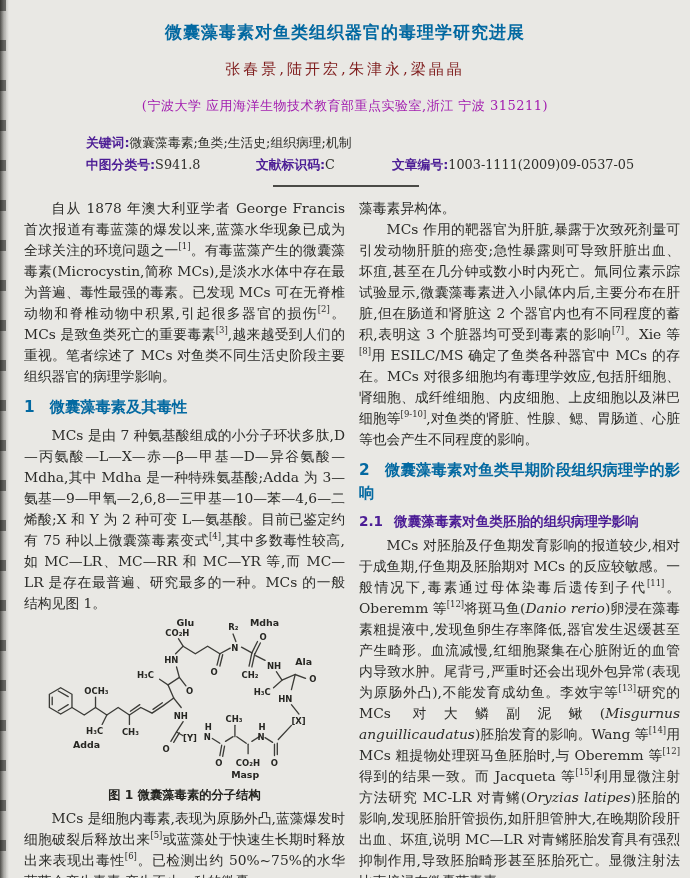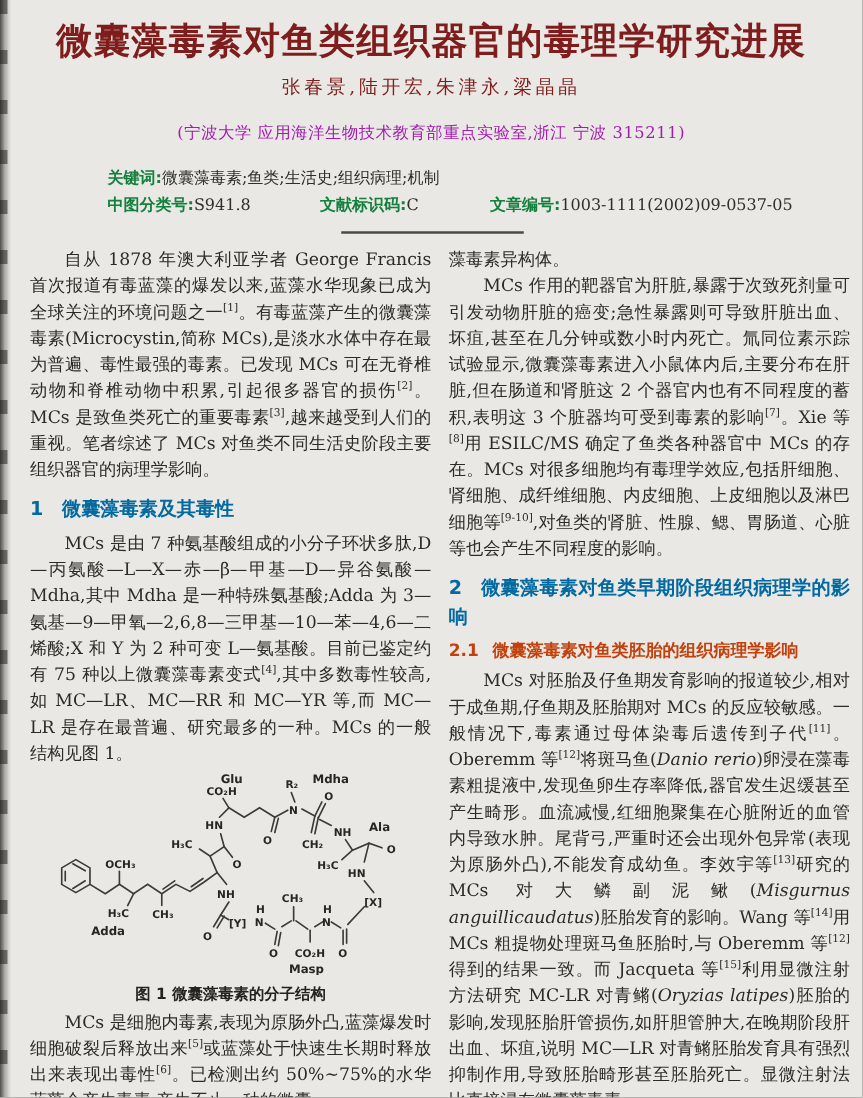--- a/index.html
+++ b/index.html
@@ -24,40 +24,40 @@
       rgba(28,28,25,.55) 0 11px,
       rgba(28,28,25,.05) 11px 40px);
     pointer-events:none;
   }
   
   .title{
     margin:16px 34px 0;
     text-align:center;
     font-family:"DejaVu Sans","Liberation Sans",sans-serif;
     font-weight:bold;
-    font-size:29px;line-height:32px;
+    font-size:17px;line-height:32px;
     letter-spacing:1px;
-    color:#7f1d1d;
+    color:#0369a1;
   }
   .authors{
     margin-top:12px;text-align:center;
     font-size:15px;letter-spacing:3px;color:#7f1d1d;
   }
   .affiliation{
     margin-top:18px;text-align:center;
     font-size:13px;letter-spacing:.5px;color:#a21caf;
   }
   .meta{
     margin:17px 20px 0 86px;
     font-size:12.8px;line-height:22px;
     color:#2e2e2a;
   }
   .meta .lbl{
     font-family:"DejaVu Sans","Liberation Sans",sans-serif;
-    font-weight:bold;color:#15803d;
+    font-weight:bold;color:#4c1d95;
   }
   .meta .field-clc{display:inline-block;width:170px;}
   .meta .field-code{display:inline-block;width:136px;}
   .divider{
     width:146px;height:0;
     border-top:2px solid #4a4a46;
     margin:9px 0 0 273px;
   }
   
   .columns{
@@ -76,21 +76,21 @@
   i{font-style:italic;}
   .sec{
     font-family:"DejaVu Sans","Liberation Sans",sans-serif;
     font-weight:bold;font-size:15.3px;line-height:23px;
     margin:9px 0 6px;color:#0369a1;
   }
   .sec .num{margin-right:15px;}
   .subsec{
     font-family:"DejaVu Sans","Liberation Sans",sans-serif;
     font-weight:bold;font-size:13.6px;line-height:21px;
-    margin:3px 0 3px;color:#c2410c;
+    margin:3px 0 3px;color:#4c1d95;
   }
   .subsec .num{margin-right:11px;}
   
   .figure{margin:4px 0 2px;}
   .figure svg{display:block;margin:0 auto;}
   .figure svg text{
     font-family:"DejaVu Sans","Liberation Sans",sans-serif;
     font-weight:bold;font-size:9px;fill:#262622;
   }
   .figure svg text.big{font-size:10px;}
@@ -107,21 +107,21 @@
 <div class="page">
   <div class="scan-edge"></div>
   <div class="scan-edge-marks"></div>
 
   <header>
     <h1 class="title">微囊藻毒素对鱼类组织器官的毒理学研究进展</h1>
     <div class="authors">张春景,陆开宏,朱津永,梁晶晶</div>
     <div class="affiliation">(宁波大学 应用海洋生物技术教育部重点实验室,浙江  宁波  315211)</div>
     <div class="meta">
       <div><span class="lbl">关键词:</span><span>微囊藻毒素;鱼类;生活史;组织病理;机制</span></div>
-      <div><span class="field-clc"><span class="lbl">中图分类号:</span><span>S941.8</span></span><span class="field-code"><span class="lbl">文献标识码:</span><span>C</span></span><span><span class="lbl">文章编号:</span><span>1003-1111(2002)09-0537-05</span></span></div>
+      <div><span class="field-clc"><span class="lbl">中图分类号:</span><span>S941.8</span></span><span class="field-code"><span class="lbl">文献标识码:</span><span>C</span></span><span><span class="lbl">文章编号:</span><span>1003-1111(2009)09-0537-05</span></span></div>
     </div>
     <div class="divider"></div>
   </header>
 
   <div class="columns">
 
     <div class="col">
       <p class="indent"><span>自从 1878 年澳大利亚学者 George Francis 首次报道有毒蓝藻的爆发以来,蓝藻水华现象已成为全球关注的环境问题之一</span><sup>[1]</sup><span>。有毒蓝藻产生的微囊藻毒素(Microcystin,简称 MCs),是淡水水体中存在最为普遍、毒性最强的毒素。已发现 MCs 可在无脊椎动物和脊椎动物中积累,引起很多器官的损伤</span><sup>[2]</sup><span>。MCs 是致鱼类死亡的重要毒素</span><sup>[3]</sup><span>,越来越受到人们的重视。笔者综述了 MCs 对鱼类不同生活史阶段主要组织器官的病理学影响。</span></p>
       <h2 class="sec"><span class="num">1</span><span>微囊藻毒素及其毒性</span></h2>
       <p class="indent"><span>MCs 是由 7 种氨基酸组成的小分子环状多肽,D—丙氨酸—L—X—赤—β—甲基—D—异谷氨酸—Mdha,其中 Mdha 是一种特殊氨基酸;Adda 为 3—氨基—9—甲氧—2,6,8—三甲基—10—苯—4,6—二烯酸;X 和 Y 为 2 种可变 L—氨基酸。目前已鉴定约有 75 种以上微囊藻毒素变式</span><sup>[4]</sup><span>,其中多数毒性较高,如 MC—LR、MC—RR 和 MC—YR 等,而 MC—LR 是存在最普遍、研究最多的一种。MCs 的一般结构见图 1。</span></p>

